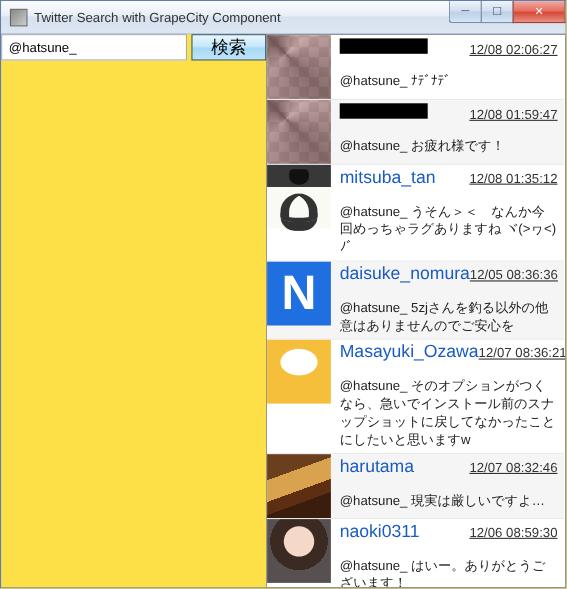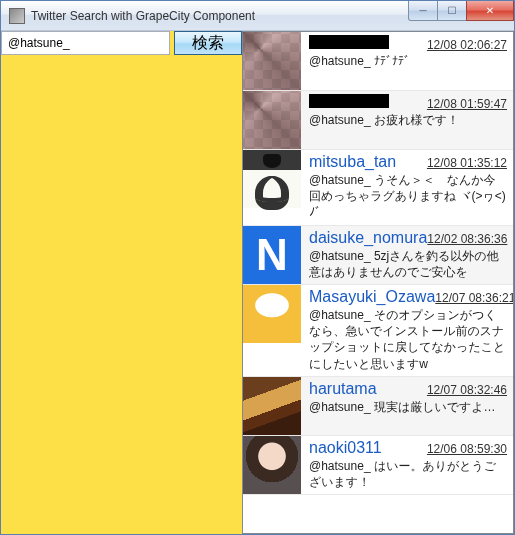--- a/index.html
+++ b/index.html
@@ -19,21 +19,21 @@
 .listwrap { flex:1; border: 1px solid #828790; overflow-y: auto; overflow-x: hidden; background:#fff; }
 .row { display: flex; border-bottom: 1px solid #e8e8e8; }
 .row:nth-child(odd){ background:#fff; }
 .row:nth-child(even){ background:#f5f5f5; }
 .avatar { width: 58px; height: 58px; flex-shrink: 0; background:#ccc; }
 .body { flex: 1; padding: 3px 6px 4px 8px; position: relative; min-width:0; }
 .userline { display:flex; justify-content:space-between; align-items:baseline; }
 .username { color: #1a5bc4; font-size: 16px; }
 .username.redact { background:#000; color:#000; display:inline-block; min-width:80px; height:14px; }
 .timestamp { color: #333; font-size: 12px; white-space:nowrap;text-decoration:underline; }
-.tweet { color: #222; font-size: 12px; line-height: 1.35; margin-top: 1px; word-break: break-all; }
+.tweet { color: #222; font-size: 12px; line-height: 1.35; margin-top: 13px; word-break: break-all; }
 .listwrap::-webkit-scrollbar { width: 17px; }
 .listwrap::-webkit-scrollbar-track { background:#f0f0f0; border-left:1px solid #ddd; }
 .listwrap::-webkit-scrollbar-thumb { background:linear-gradient(to right,#e8eef7,#c5d6ea); border:1px solid #9db6d4; border-radius:2px; }
 .listwrap::-webkit-scrollbar-button { height:17px; background:linear-gradient(to bottom,#f4f7fb,#dbe6f2); border:1px solid #b3c5dc; }
 
 .av-pixel { filter: blur(0px); background:
   conic-gradient(from 45deg at 30% 30%, #c9a9a9, #8a6d6d 25%, #b89999 50%, #7c5f5f 75%, #c9a9a9);
 }
 .av-pixel::after{content:"";display:block;width:100%;height:100%;background:repeating-conic-gradient(#0000 0 25%, #00000015 0 50%) 50%/18px 18px;}
 .av-mitsuba { background: linear-gradient(to bottom, #383838 0 35%, #fafaf5 35% 100%); position:relative; }
@@ -91,21 +91,21 @@
               <span class="timestamp">12/08 01:35:12</span>
             </div>
             <div class="tweet">@hatsune_ うそん＞＜　なんか今回めっちゃラグありますね ヾ(&gt;ヮ&lt;)ﾉﾞ</div>
           </div>
         </div>
         <div class="row">
           <div class="avatar av-n">N</div>
           <div class="body">
             <div class="userline">
               <span class="username">daisuke_nomura</span>
-              <span class="timestamp">12/02 08:36:36</span>
+              <span class="timestamp">12/05 08:36:36</span>
             </div>
             <div class="tweet">@hatsune_ 5zjさんを釣る以外の他意はありませんのでご安心を</div>
           </div>
         </div>
         <div class="row">
           <div class="avatar av-egg"></div>
           <div class="body">
             <div class="userline">
               <span class="username">Masayuki_Ozawa</span>
               <span class="timestamp">12/07 08:36:21</span>

